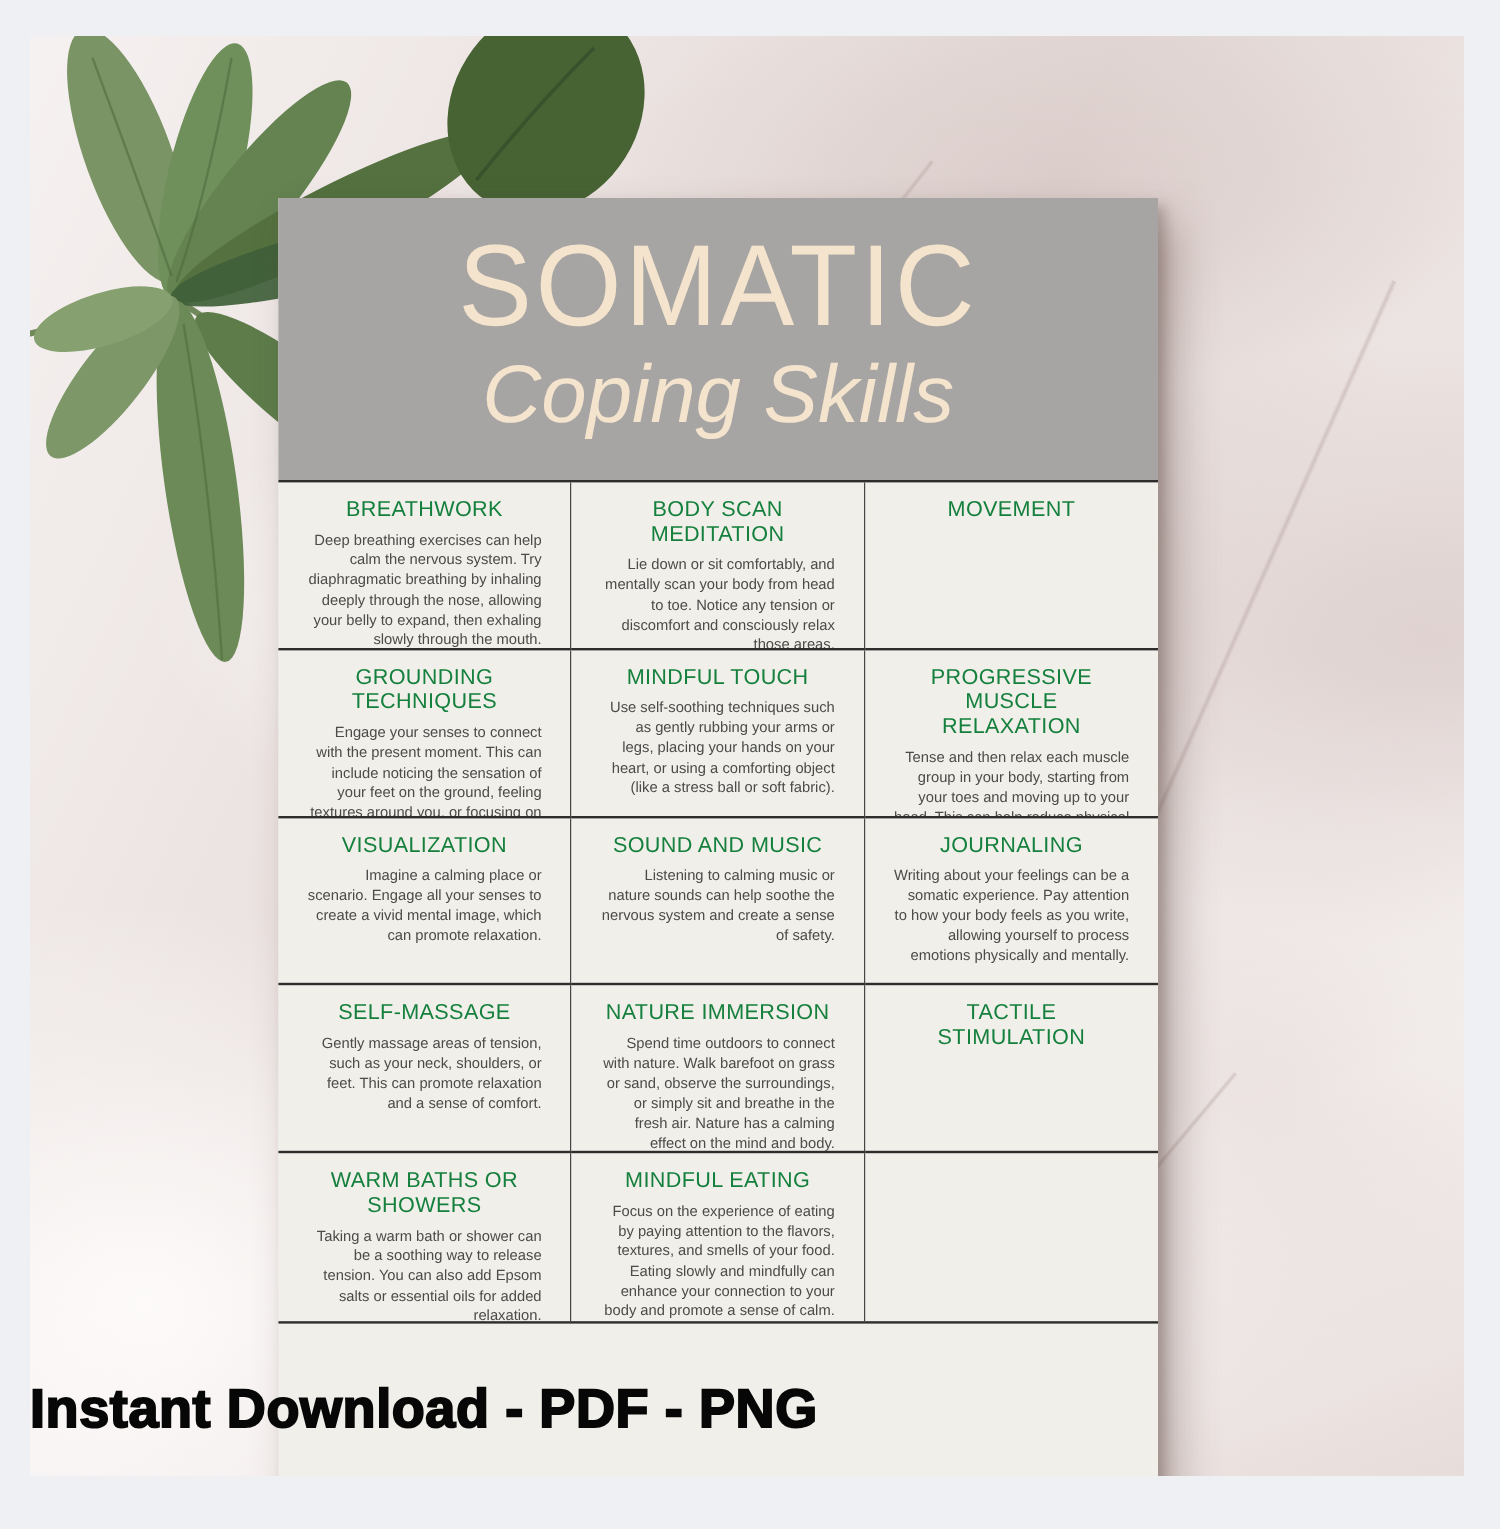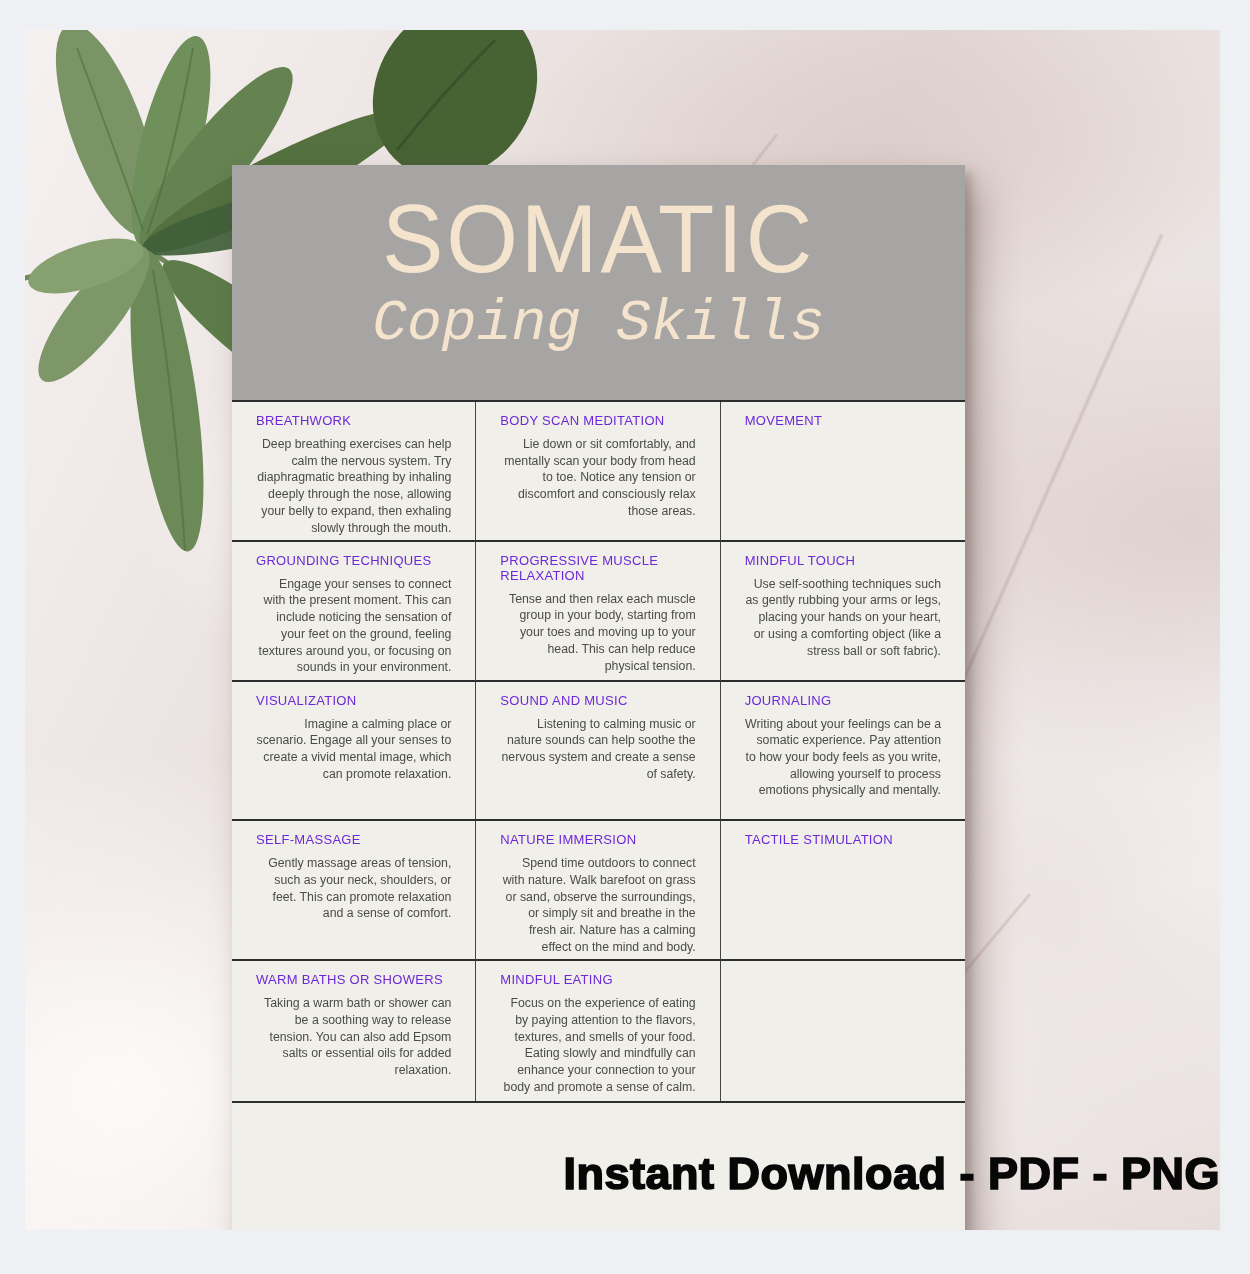--- a/index.html
+++ b/index.html
@@ -43,47 +43,47 @@
     height:235px;background:#a7a5a3;
     text-align:center;color:#f5e4cd;overflow:hidden;
   }
   .poster-title{
     margin-top:26px;
     font-size:96px;line-height:1.0;font-weight:400;letter-spacing:3px;
     transform:scaleX(.96);
   }
   .poster-subtitle{
     margin-top:8px;
-    font-family:Liberation Mono, monospace;font-style:italic;
-    font-size:58px;line-height:1.0;
+    font-family:Liberation Sans, sans-serif;font-style:italic;
+    font-size:68px;line-height:1.0;
   }
   
   .grid{
     height:699px;
     display:grid;grid-template-columns:1fr 1fr 1fr;grid-template-rows:repeat(5,1fr);
     border-top:2px solid #2d2d2d;border-bottom:2px solid #2d2d2d;
     background:#f0efe9;
   }
   .cell{
     border-right:1px solid #454545;border-bottom:2px solid #2d2d2d;
     padding:12px 24px 6px 24px;overflow:hidden;
   }
   .cell:nth-child(3n){border-right:none;}
   .cell:nth-child(n+13){border-bottom:none;}
   .cell-title{
-    margin:0 0 7px 0;
-    font-size:13px;font-weight:400;letter-spacing:.3px;color:#6d28d9;line-height:1.15;
+    margin:0 0 7px 0;text-align:center;
+    font-size:18px;font-weight:400;letter-spacing:.3px;color:#15803d;line-height:1.15;
   }
   .cell-body{
     margin:0;font-size:12.3px;line-height:1.36;color:#4b4b49;text-align:right;
   }
   
   .footer{
     position:absolute;left:0;bottom:30px;width:100%;
-    text-align:right;color:#070707;
+    text-align:left;color:#070707;
     font-size:45px;font-weight:700;letter-spacing:.5px;
     -webkit-text-stroke:1.7px #070707;
   }
 </style>
 </head>
 <body>
 
 <div class="photo">
   <div class="crease c1"></div>
   <div class="crease c2"></div>
@@ -139,26 +139,26 @@
           <p class="cell-body">Lie down or sit comfortably, and mentally scan your body from head to toe. Notice any tension or discomfort and consciously relax those areas.</p>
         </div>
         <div class="cell">
           <h3 class="cell-title">MOVEMENT</h3>
         </div>
         <div class="cell">
           <h3 class="cell-title">GROUNDING TECHNIQUES</h3>
           <p class="cell-body">Engage your senses to connect with the present moment. This can include noticing the sensation of your feet on the ground, feeling textures around you, or focusing on sounds in your environment.</p>
         </div>
         <div class="cell">
+          <h3 class="cell-title">MINDFUL TOUCH</h3>
+          <p class="cell-body">Use self-soothing techniques such as gently rubbing your arms or legs, placing your hands on your heart, or using a comforting object (like a stress ball or soft fabric).</p>
+        </div>
+        <div class="cell">
           <h3 class="cell-title">PROGRESSIVE MUSCLE RELAXATION</h3>
           <p class="cell-body">Tense and then relax each muscle group in your body, starting from your toes and moving up to your head. This can help reduce physical tension.</p>
-        </div>
-        <div class="cell">
-          <h3 class="cell-title">MINDFUL TOUCH</h3>
-          <p class="cell-body">Use self-soothing techniques such as gently rubbing your arms or legs, placing your hands on your heart, or using a comforting object (like a stress ball or soft fabric).</p>
         </div>
         <div class="cell">
           <h3 class="cell-title">VISUALIZATION</h3>
           <p class="cell-body">Imagine a calming place or scenario. Engage all your senses to create a vivid mental image, which can promote relaxation.</p>
         </div>
         <div class="cell">
           <h3 class="cell-title">SOUND AND MUSIC</h3>
           <p class="cell-body">Listening to calming music or nature sounds can help soothe the nervous system and create a sense of safety.</p>
         </div>
         <div class="cell">

